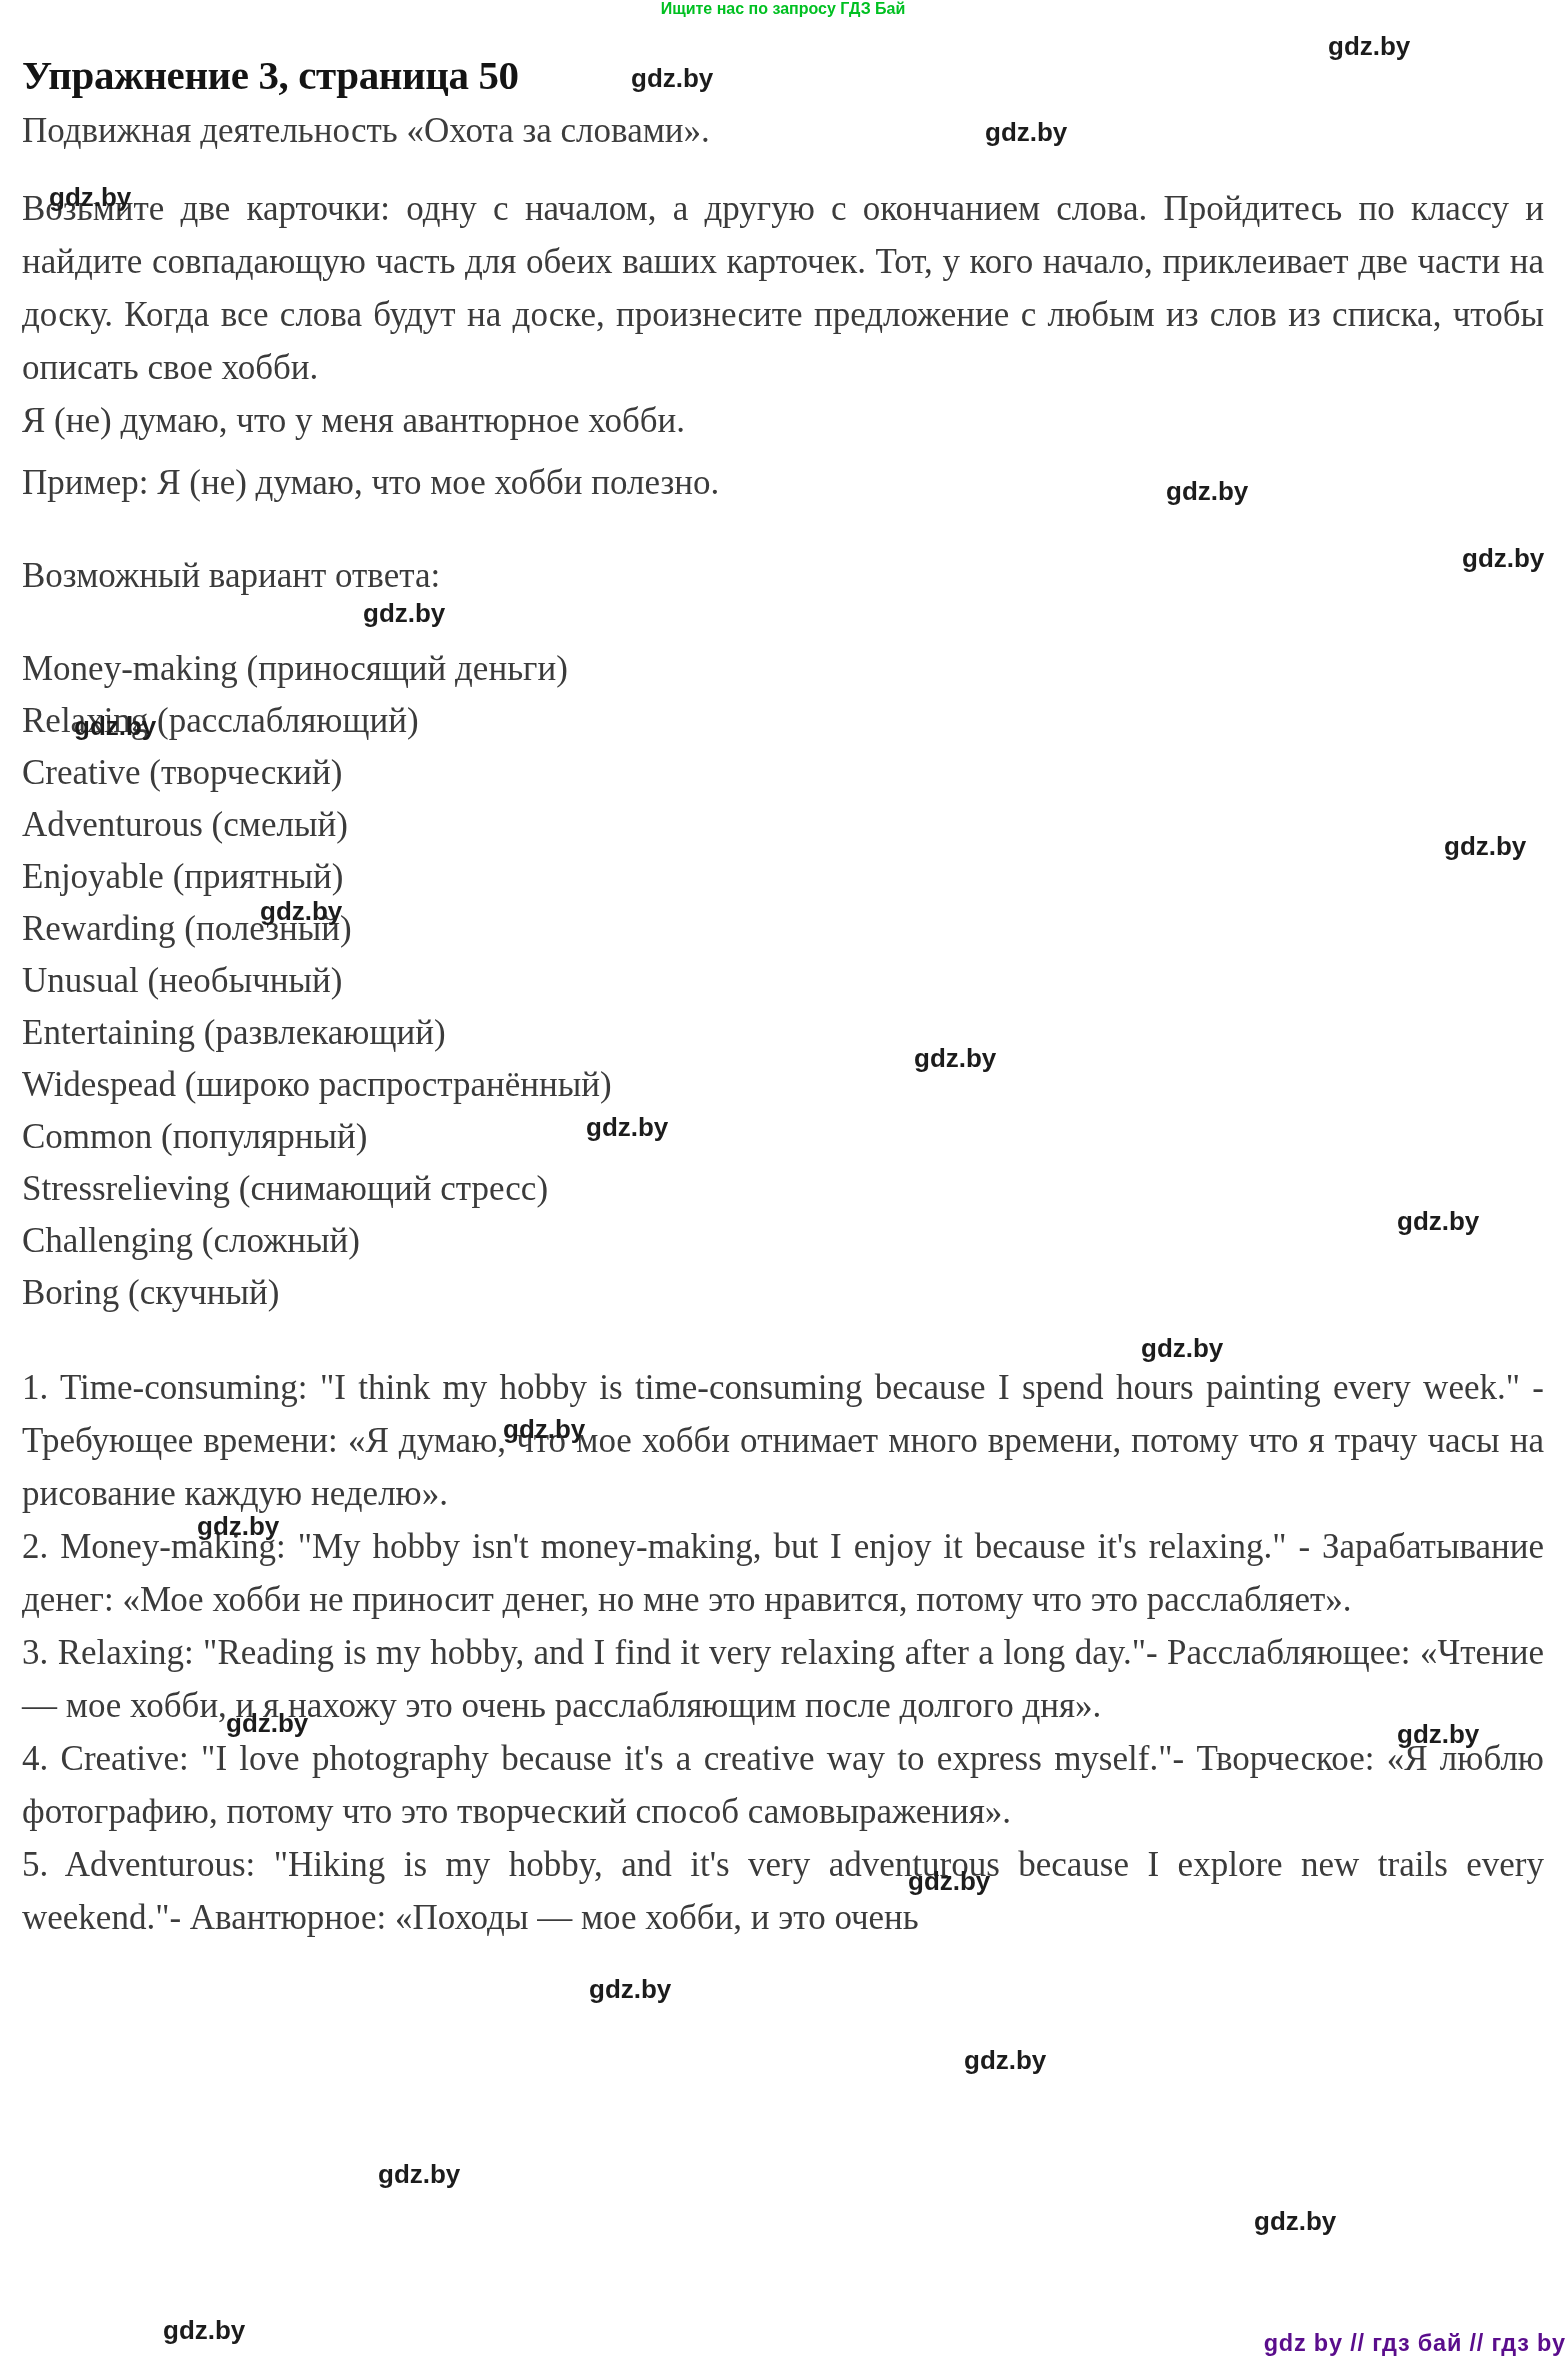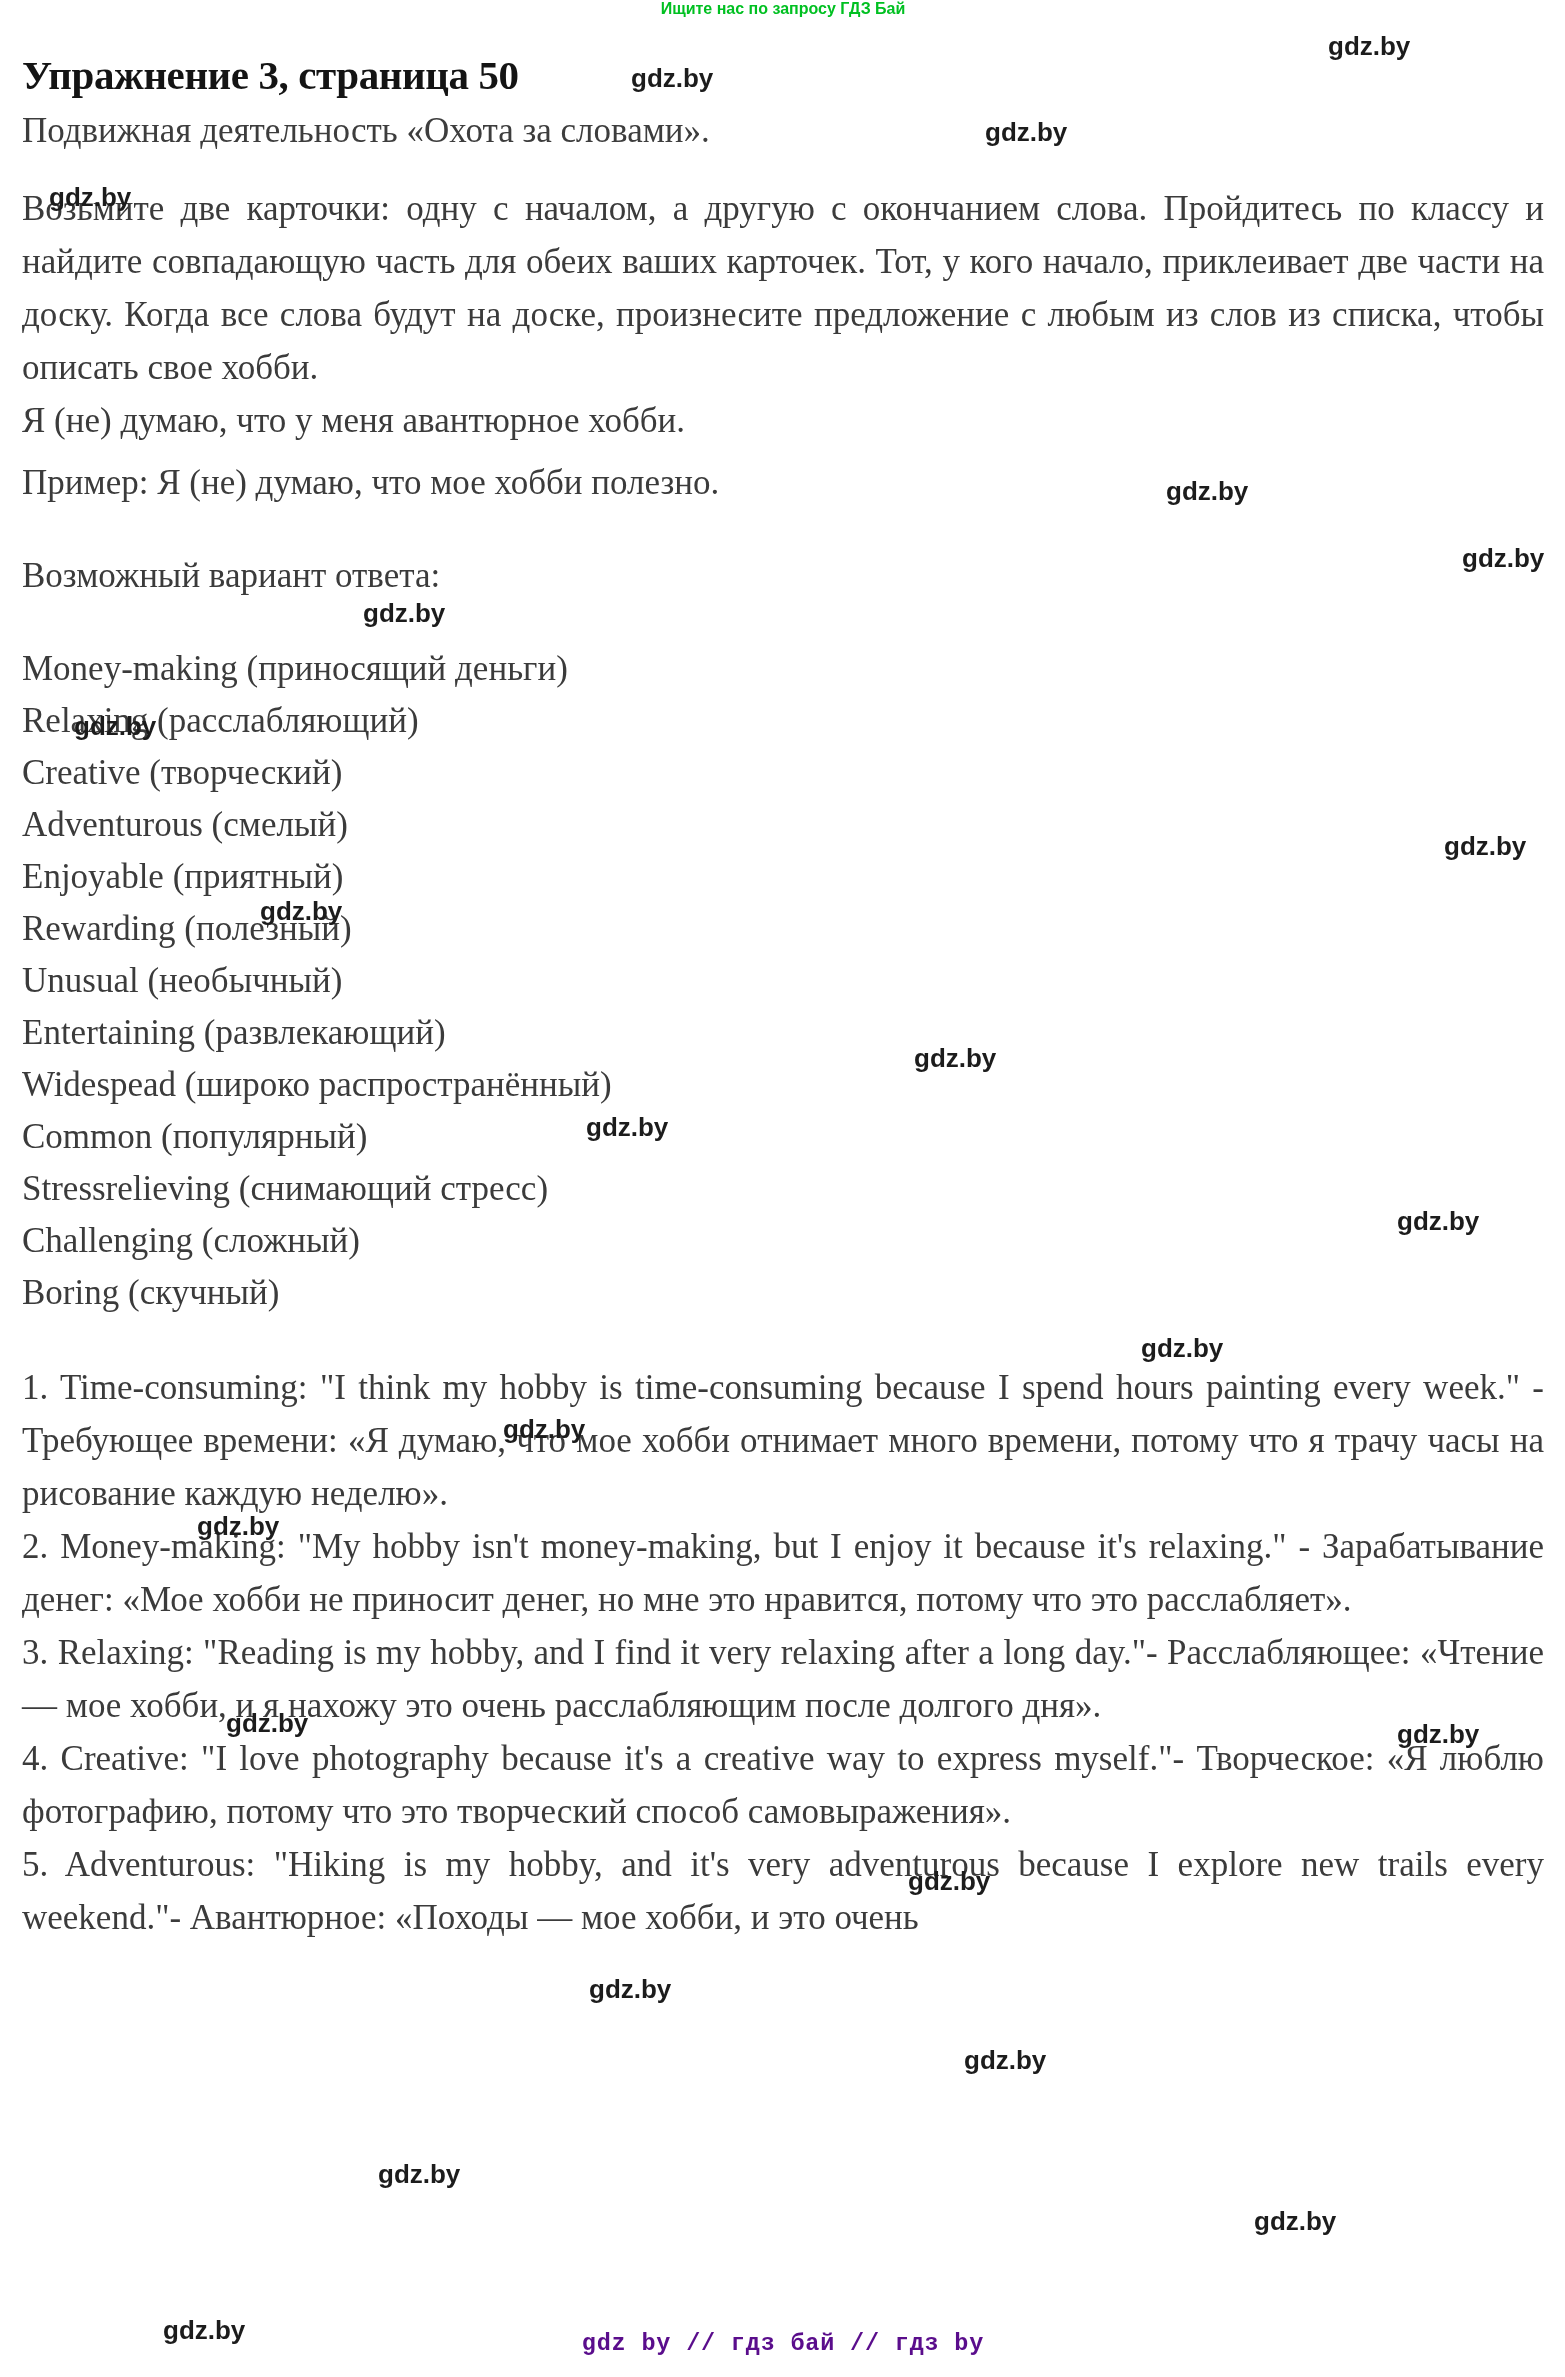--- a/index.html
+++ b/index.html
@@ -123,22 +123,22 @@
     white-space: nowrap;
     pointer-events: none;
   }
 
   
   .footer {
     position: absolute;
     left: 0;
     bottom: 20.4px;
     width: 100%;
-    text-align: center;
-    font-family: Liberation Mono, monospace;
+    text-align: right;
+    font-family: Liberation Sans, sans-serif;
     font-size: 23.5px;
     font-weight: 700;
     color: #5a0d8c;
     letter-spacing: 0.8px;
     white-space: nowrap;
   }
 </style>
 </head>
 <body>
 

